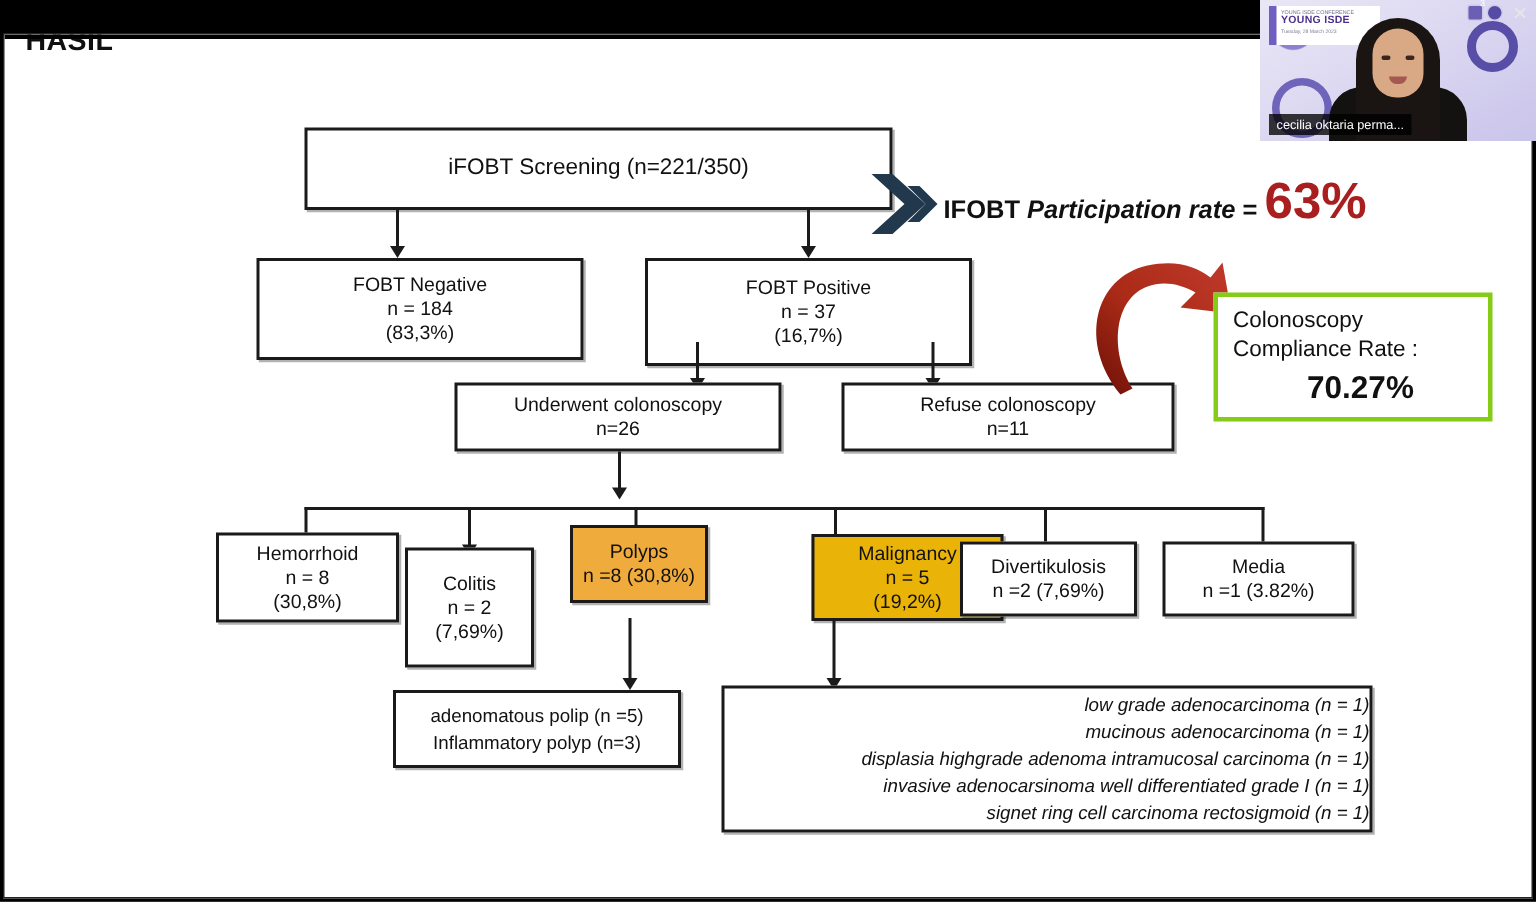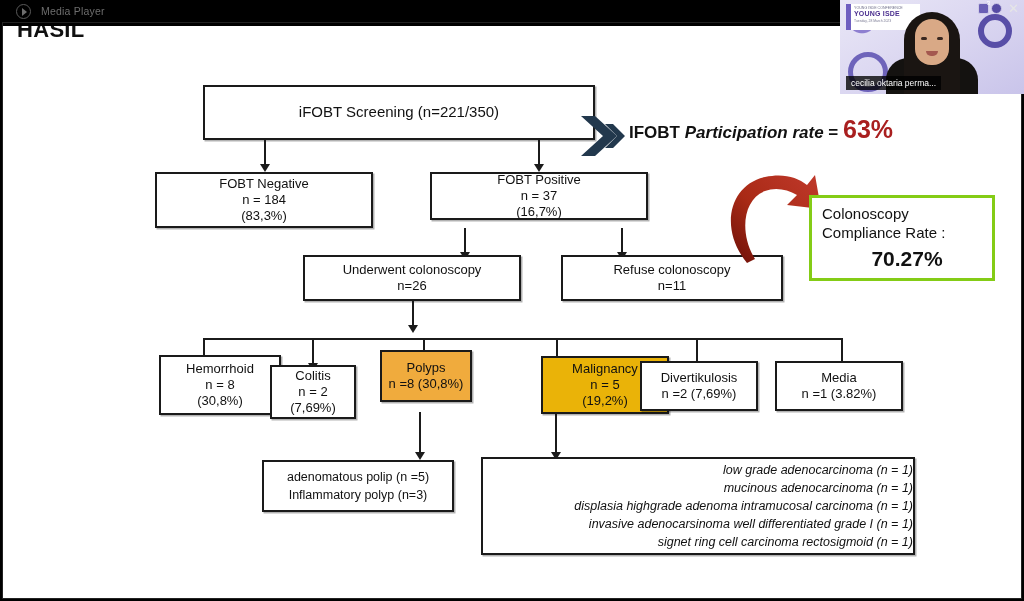--- a/index.html
+++ b/index.html
@@ -32,21 +32,21 @@
   
   .slide {
     position: absolute; left: 2px; top: 22px;
     width: 1020px; height: 577px;
     background: #ffffff;
     border: 1px solid #222;
     overflow: hidden;
   }
   .slide-title {
     position: absolute; left: 14px; top: -6px;
-    font-size: 22px; font-weight: bold; color: #101010;
+    font-size: 19px; font-weight: bold; color: #101010;
     letter-spacing: .3px;
   }
   
   .title-clip {
     position: absolute; left: 0; top: 0; width: 1020px; height: 3px;
     background: #000;
   }
 
   
   .node {
@@ -75,21 +75,21 @@
 
   
   .chevron { position: absolute; }
 
   
   .part-rate {
     position: absolute; white-space: nowrap;
     font-size: 17px; font-weight: bold; color: #111;
   }
   .part-rate .ital { font-style: italic; }
-  .part-rate .big { font-size: 25px; color: #a91f1f; font-weight: bold; }
+  .part-rate .big { font-size: 34px; color: #a91f1f; font-weight: bold; }
 
   
   .compliance {
     position: absolute;
     border: 3px solid #84cc16; background: #fff;
     display: flex; flex-direction: column; justify-content: center;
     padding-left: 10px; text-align: left;
     font-size: 15px; color: #111; line-height: 1.3;
   }
   .compliance .pct { font-size: 21px; font-weight: bold; text-align: center; padding-top: 2px; }
@@ -171,24 +171,20 @@
   }
   .pip-badge {
     position: absolute; right: 34px; top: 0px; color: #fff; font-size: 6px;
   }
 </style>
 </head>
 <body>
 
 <div id="root">
 
-  <div class="player-bar">
-    <div class="play-circle"></div>
-    <span class="player-title">Media Player</span>
-  </div>
 
   <div class="slide">
     <div class="slide-title">HASIL</div>
     <div class="title-clip"></div>
 
     <div class="node" style="left:200px; top:62px; width:392px; height:55px; font-size:15px;">
       <span class="ln">iFOBT Screening (n=221/350)</span>
     </div>
 
     <svg class="chevron" style="left:576px; top:87px;" width="52" height="52" viewBox="0 0 52 52">
@@ -201,26 +197,26 @@
       <span class="ital">Participation rate</span>
       <span>=</span>
       <span class="big">63%</span>
     </div>
 
     <div class="line vline" style="left:261px; top:117px; height:26px;"></div>
     <div class="arrowhead" style="left:257px; top:141px;"></div>
     <div class="line vline" style="left:535px; top:117px; height:26px;"></div>
     <div class="arrowhead" style="left:531px; top:141px;"></div>
 
-    <div class="node" style="left:152px; top:149px; width:218px; height:56px;">
+    <div class="node" style="left:168px; top:149px; width:218px; height:68px;">
       <span class="ln">FOBT Negative</span>
       <span class="ln">n = 184</span>
       <span class="ln">(83,3%)</span>
     </div>
-    <div class="node" style="left:427px; top:149px; width:218px; height:48px;">
+    <div class="node" style="left:427px; top:149px; width:218px; height:72px;">
       <span class="ln">FOBT Positive</span>
       <span class="ln">n = 37</span>
       <span class="ln">(16,7%)</span>
     </div>
 
     <div class="line vline" style="left:461px; top:205px; height:26px;"></div>
     <div class="arrowhead" style="left:457px; top:229px;"></div>
     <div class="line vline" style="left:618px; top:205px; height:26px;"></div>
     <div class="arrowhead" style="left:614px; top:229px;"></div>
 
@@ -261,26 +257,26 @@
     <div class="arrowhead" style="left:305px; top:340px;"></div>
     <div class="line vline" style="left:420px; top:315px; height:27px;"></div>
     <div class="arrowhead" style="left:416px; top:340px;"></div>
     <div class="line vline" style="left:553px; top:315px; height:27px;"></div>
     <div class="arrowhead" style="left:549px; top:340px;"></div>
     <div class="line vline" style="left:693px; top:315px; height:27px;"></div>
     <div class="arrowhead" style="left:689px; top:340px;"></div>
     <div class="line vline" style="left:838px; top:315px; height:27px;"></div>
     <div class="arrowhead" style="left:834px; top:340px;"></div>
 
-    <div class="node" style="left:141px; top:332px; width:122px; height:60px;margin-left:15px;">
+    <div class="node" style="left:141px; top:332px; width:122px; height:60px;">
       <span class="ln">Hemorrhoid</span>
       <span class="ln">n = 8</span>
       <span class="ln">(30,8%)</span>
     </div>
-    <div class="node" style="left:267px; top:342px; width:86px; height:54px;">
+    <div class="node" style="left:267px; top:342px; width:86px; height:80px;">
       <span class="ln">Colitis</span>
       <span class="ln">n = 2</span>
       <span class="ln">(7,69%)</span>
     </div>
     <div class="node orange" style="left:377px; top:327px; width:92px; height:52px;">
       <span class="ln">Polyps</span>
       <span class="ln">n =8 (30,8%)</span>
     </div>
     <div class="node yellow" style="left:490px; top:333px; width:128px; height:58px;">
       <span class="ln">Malignancy</span>

